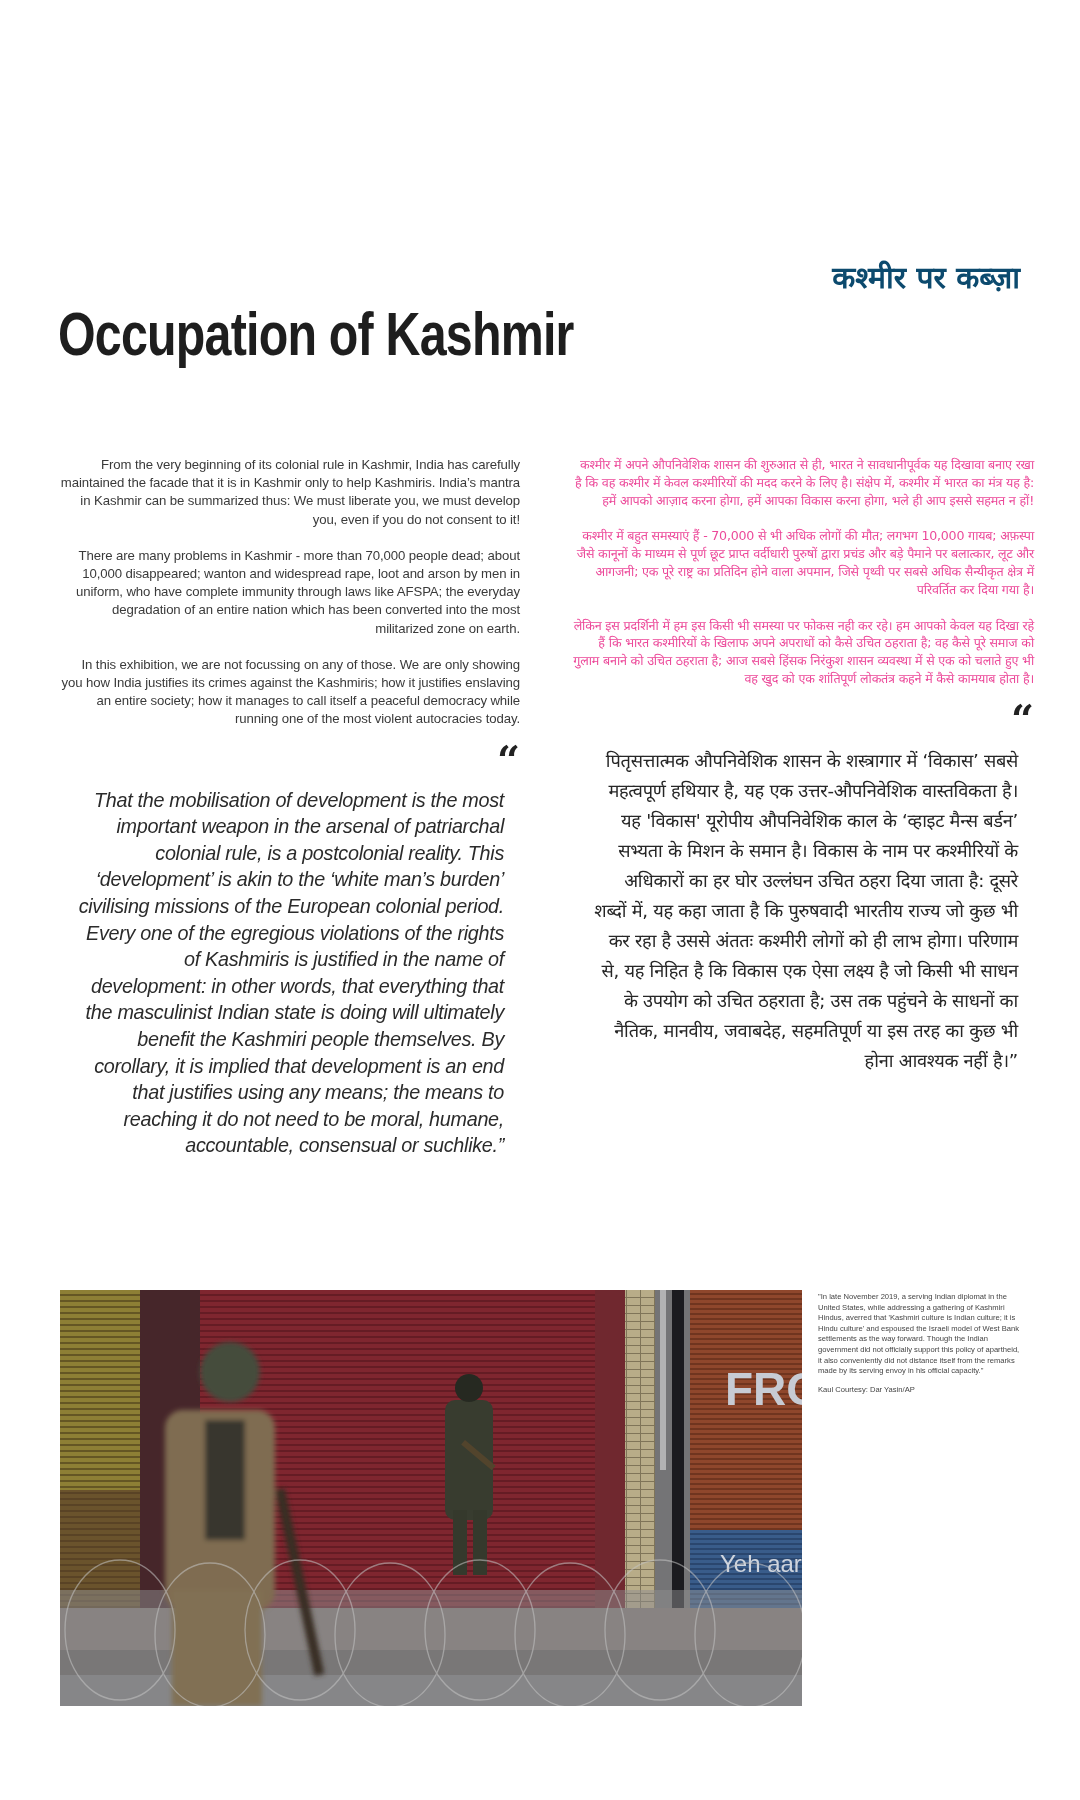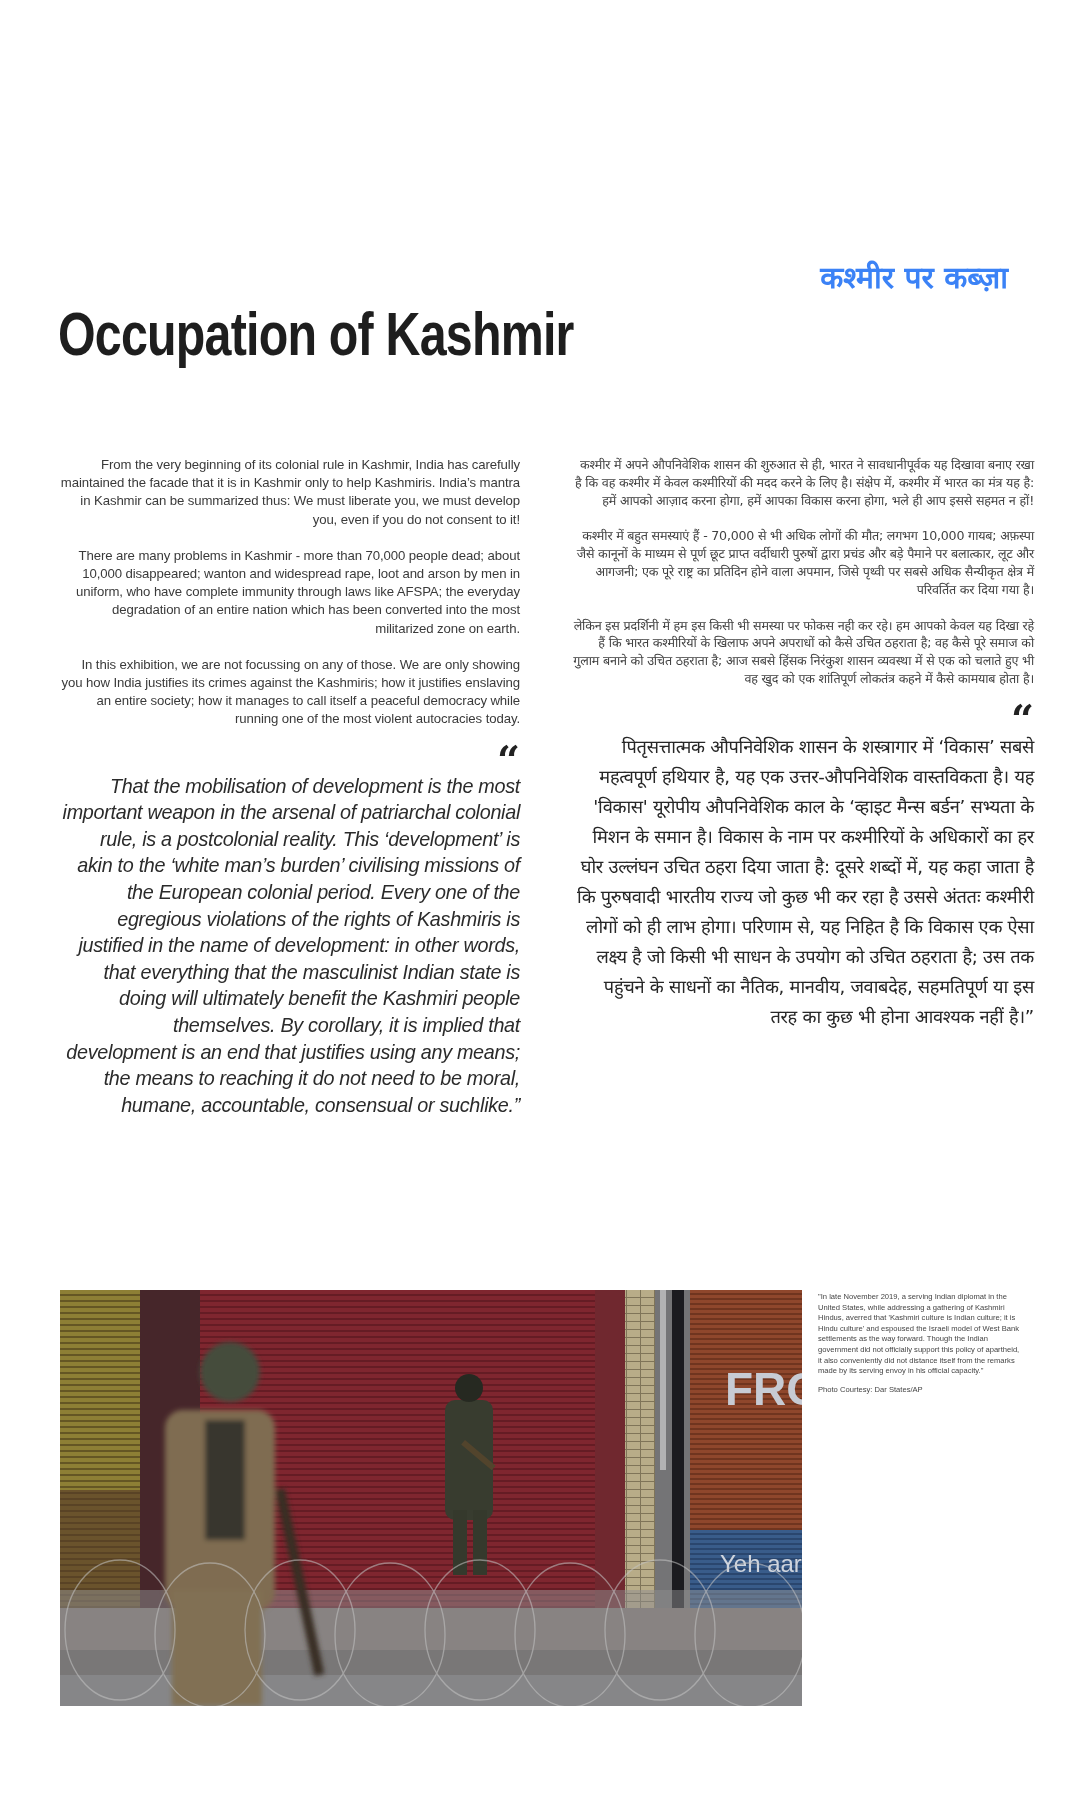--- a/index.html
+++ b/index.html
@@ -1,42 +1,42 @@
 <!DOCTYPE html>
 <html><head>
 <meta charset="utf-8">
 <style>
   html, body { margin: 0; padding: 0; background: #ffffff; }
   body { width: 1080px; height: 1800px; position: relative; overflow: hidden; color: #2a2a2a; }
   .hindi-title {
-    position: absolute; right: 72px; top: 256px;
-    font-family: "DejaVu Sans", sans-serif; font-weight: bold; font-size: 30px; color: #3b82f6;
+    position: absolute; right: 60px; top: 256px;
+    font-family: "DejaVu Sans", sans-serif; font-weight: bold; font-size: 30px; color: #0c4a6e;
   }
   .title {
     position: absolute; left: 58px; top: 298px;
     font-family: "Liberation Sans", sans-serif; font-weight: bold; font-size: 62px;
     color: #1e1e1e; letter-spacing: -1px; transform: scaleX(0.78); transform-origin: left top;
     white-space: nowrap;
   }
   .col { position: absolute; top: 456px; width: 460px; text-align: right; }
   .col-left { left: 60px; }
   .col-right { left: 572px; width: 462px; }
   .para {
     font-family: "Liberation Sans", sans-serif; font-size: 13.2px; line-height: 18.2px;
     color: #3a3a3a; margin: 0 0 18px 0; letter-spacing: -0.1px;
   }
-  .col-right .para { font-family: "DejaVu Sans", sans-serif; font-size: 12.6px; line-height: 17.8px; color: #404040; letter-spacing: -0.2px; }
+  .col-right .para { font-family: "DejaVu Sans", sans-serif; font-size: 12.6px; line-height: 17.8px; color: #ec4899; letter-spacing: -0.2px; }
   .intro { margin-bottom: 14px; }
   .quote-mark {
     font-family: "DejaVu Serif", serif; font-weight: bold; font-size: 40px; line-height: 26px;
     height: 24px; color: #222; margin: 0 0 2px 0;
   }
   .quote {
     font-family: "Liberation Sans", sans-serif; font-style: italic; font-size: 19.8px; line-height: 26.6px;
-    color: #2b2b2b; margin: 0; letter-spacing: -0.3px;
+    color: #2b2b2b; margin: 16px; letter-spacing: -0.3px;
   }
   .col-right .quote {
     font-family: "DejaVu Sans", sans-serif; font-style: normal; font-size: 18.2px; line-height: 30px; color: #262626; letter-spacing: -0.3px;
   }
   .photo {
     position: absolute; left: 60px; top: 1290px; width: 742px; height: 416px; overflow: hidden;
     background: #7e7e80;
   }
   .caption {
     position: absolute; left: 818px; top: 1292px; width: 205px;
@@ -143,14 +143,14 @@
       <ellipse cx="510" cy="345" rx="55" ry="72"></ellipse>
       <ellipse cx="600" cy="340" rx="55" ry="70"></ellipse>
       <ellipse cx="690" cy="345" rx="55" ry="72"></ellipse>
     </g>
     <rect x="0" y="0" width="742" height="416" fill="#000" opacity="0.08"></rect>
   </svg>
 </div>
 
 <div class="caption">
   <p>"In late November 2019, a serving Indian diplomat in the United States, while addressing a gathering of Kashmiri Hindus, averred that 'Kashmiri culture is Indian culture; it is Hindu culture' and espoused the Israeli model of West Bank settlements as the way forward. Though the Indian government did not officially support this policy of apartheid, it also conveniently did not distance itself from the remarks made by its serving envoy in his official capacity."</p>
-  <p>Photo Courtesy: Dar States/AP</p>
+  <p>Kaul Courtesy: Dar Yasin/AP</p>
 </div>
 
 </body></html>

